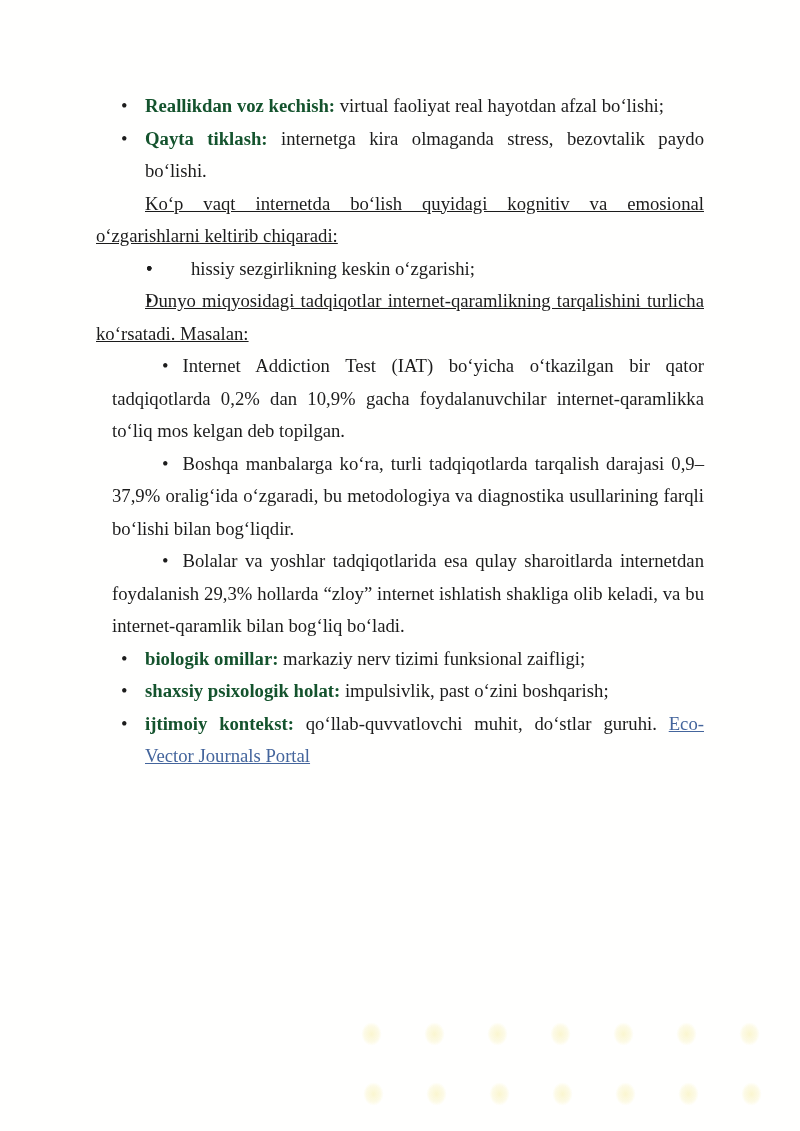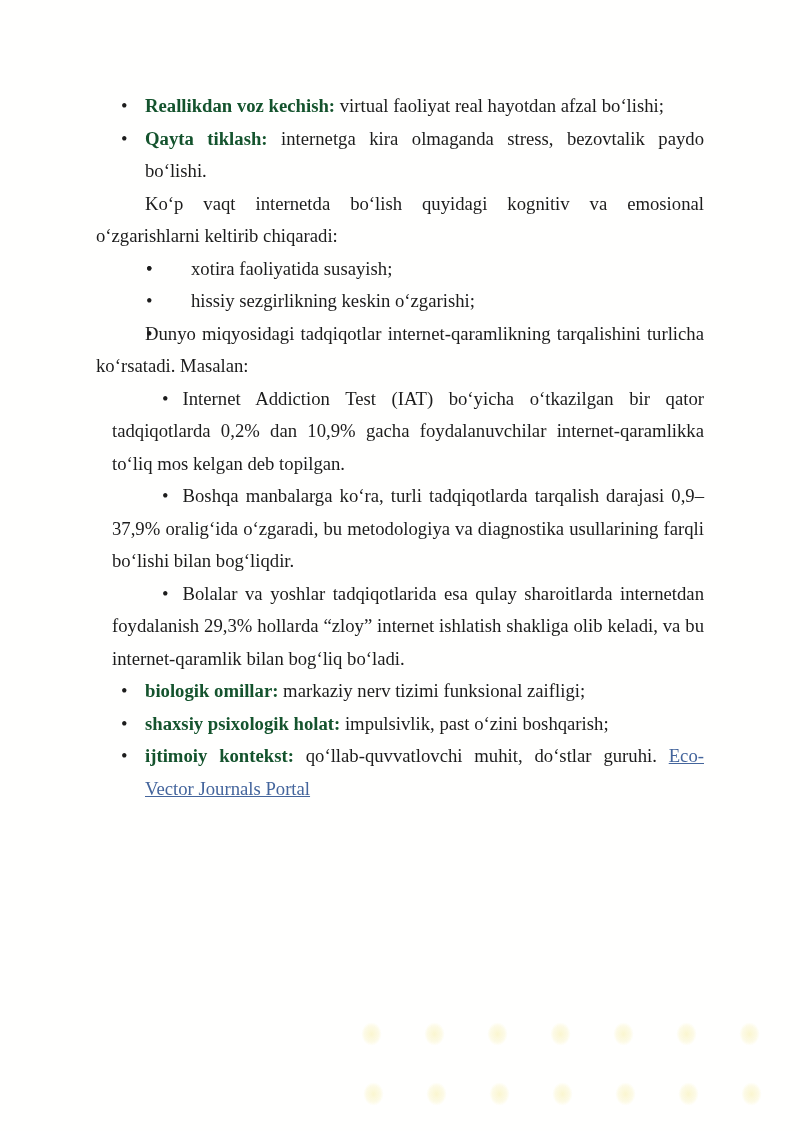--- a/index.html
+++ b/index.html
@@ -44,21 +44,21 @@
     position: relative;
     padding-left: 95px;
   }
   .lv2 .bullet {
     position: absolute;
     left: 50px;
     top: 0;
   }
 
   
-  .ind { text-indent: 49px; }
+  .ind { text-indent: 49px; text-decoration: underline; }
 
   
   .midb { text-indent: 50px; margin-left: 16px; }
   .midb .mbullet { margin-right: 14px; }
 
   b, strong { font-weight: bold; color: #14532d; }
 
   a.doclink {
     color: #44659c;
     text-decoration: underline;
@@ -94,21 +94,21 @@
       </li>
     </ul>
 
     <p class="ind">Ko‘p vaqt internetda bo‘lish quyidagi kognitiv va emosional o‘zgarishlarni keltirib chiqaradi:</p>
 
     <ul class="lv2">
       <li>
         <span class="bullet">•</span>
       </li>
       <li>
-        <span class="bullet">•</span><span>xotira faoliyatida susayish;</span>
+        <span class="bullet">•</span>
       </li>
       <li>
         <span class="bullet">•</span><span>hissiy sezgirlikning keskin o‘zgarishi;</span>
       </li>
       <li>
         <span class="bullet">•</span>
       </li>
     </ul>
 
     <p class="ind">Dunyo miqyosidagi tadqiqotlar internet-qaramlikning tarqalishini turlicha ko‘rsatadi. Masalan:</p>

